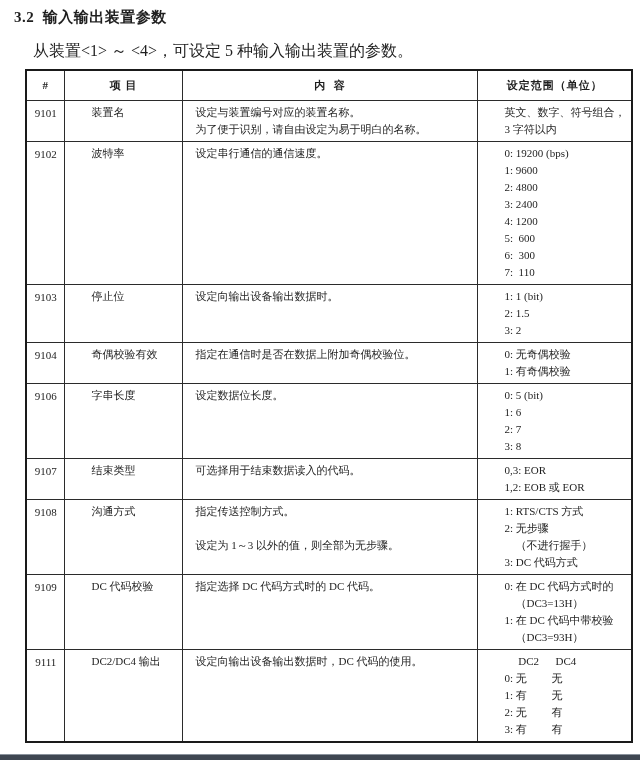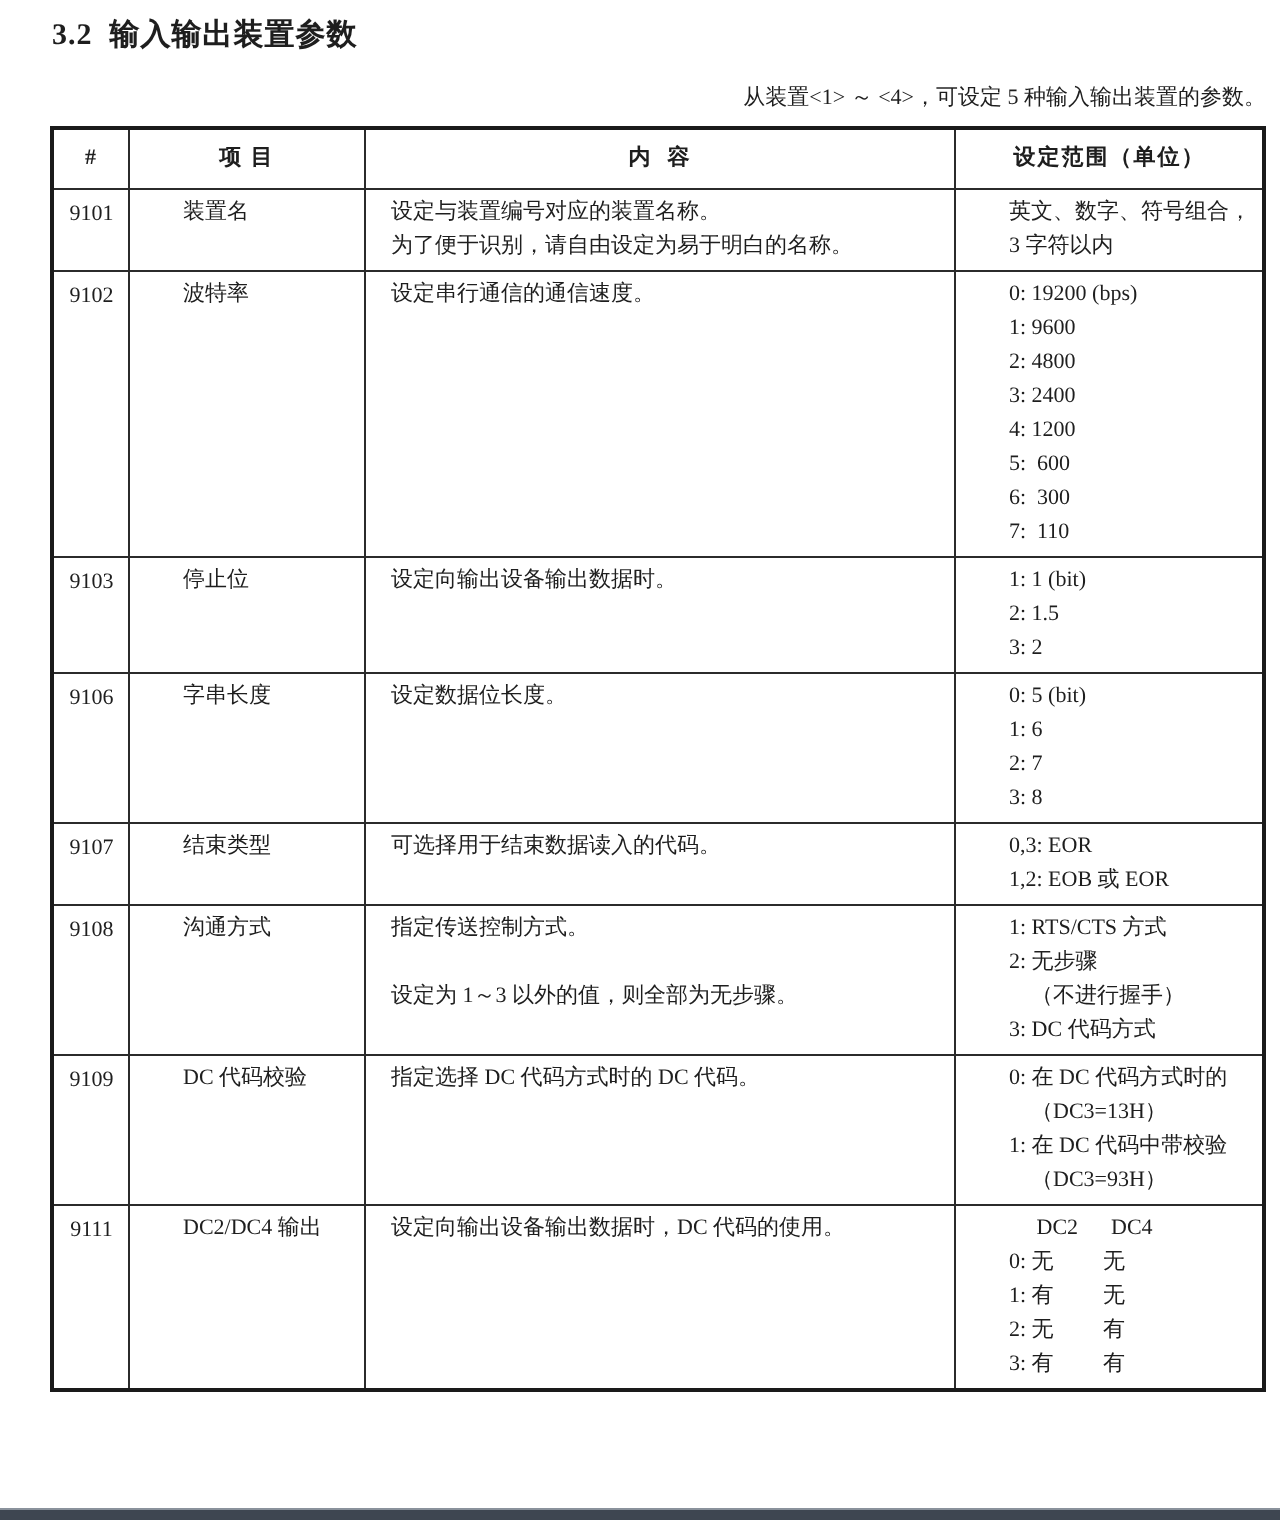--- a/index.html
+++ b/index.html
@@ -14,29 +14,28 @@
     position: relative;
     font-family: "Liberation Serif", "DejaVu Serif", serif;
     color: #1e1e1e;
   }
   .page {
     padding: 6px 7px 0 10px;
   }
   .doc-title {
     font-size: 15px;
     font-weight: bold;
-    margin: 2px 0 14px 16px;
+    margin: 2px 0 14px 4px;
     white-space: pre;
     letter-spacing: 0.5px;
   }
   .doc-subtitle {
-    font-size: 11px;
+    font-size: 16px;
     margin: 0 0 7px 23px;
     white-space: pre;
-    text-align: right;
   }
   table.param-table {
     border-collapse: collapse;
     table-layout: fixed;
     width: 606px;
     margin-left: 15px;
     border: 2px solid #1a1a1a;
   }
   .param-table th, .param-table td {
     border: 1px solid #2b2b2b;
@@ -142,20 +141,31 @@
     <td class="cell-content">
             <div class="line">设定向输出设备输出数据时。</div>
           </td>
     <td class="cell-range">
             <div class="line">1: 1 (bit)</div>
             <div class="line">2: 1.5</div>
             <div class="line">3: 2</div>
           </td>
   </tr>
 
+  <tr>
+    <td class="cell-id">9104</td>
+    <td class="cell-item">奇偶校验有效</td>
+    <td class="cell-content">
+            <div class="line">指定在通信时是否在数据上附加奇偶校验位。</div>
+          </td>
+    <td class="cell-range">
+            <div class="line">0: 无奇偶校验</div>
+            <div class="line">1: 有奇偶校验</div>
+          </td>
+  </tr>
 
 
   <tr>
     <td class="cell-id">9106</td>
     <td class="cell-item">字串长度</td>
     <td class="cell-content">
             <div class="line">设定数据位长度。</div>
           </td>
     <td class="cell-range">
             <div class="line">0: 5 (bit)</div>

